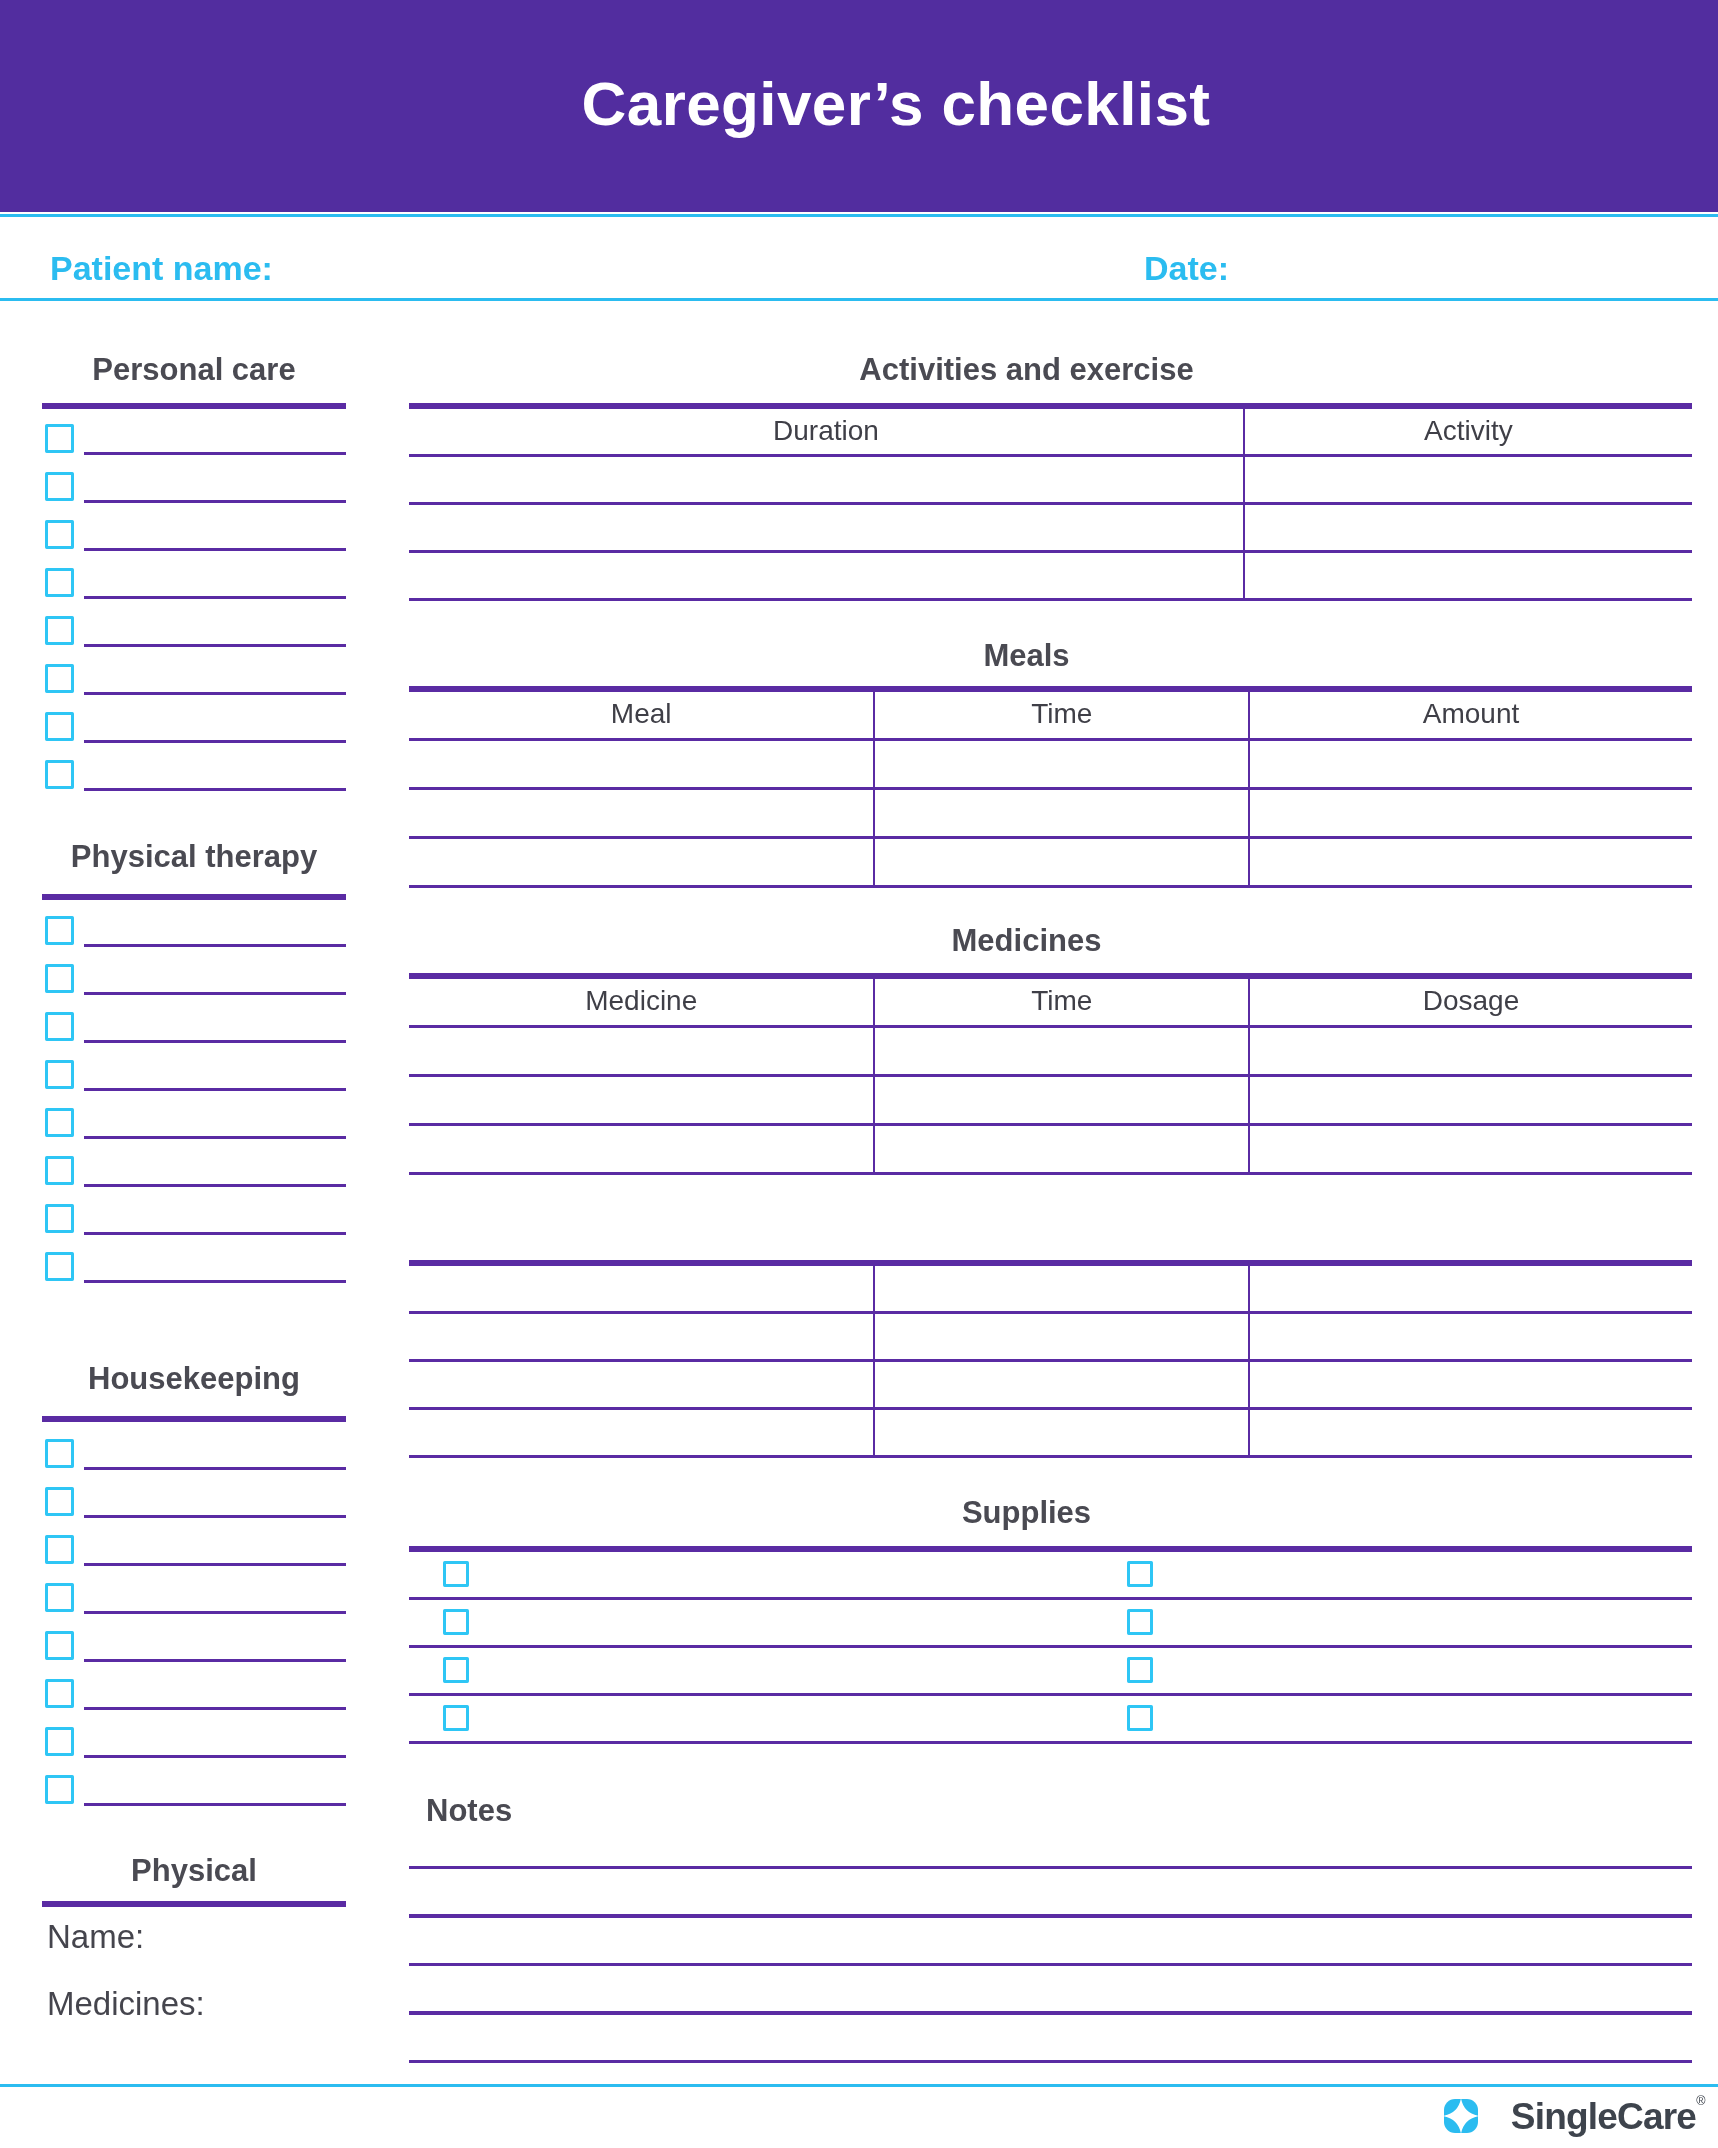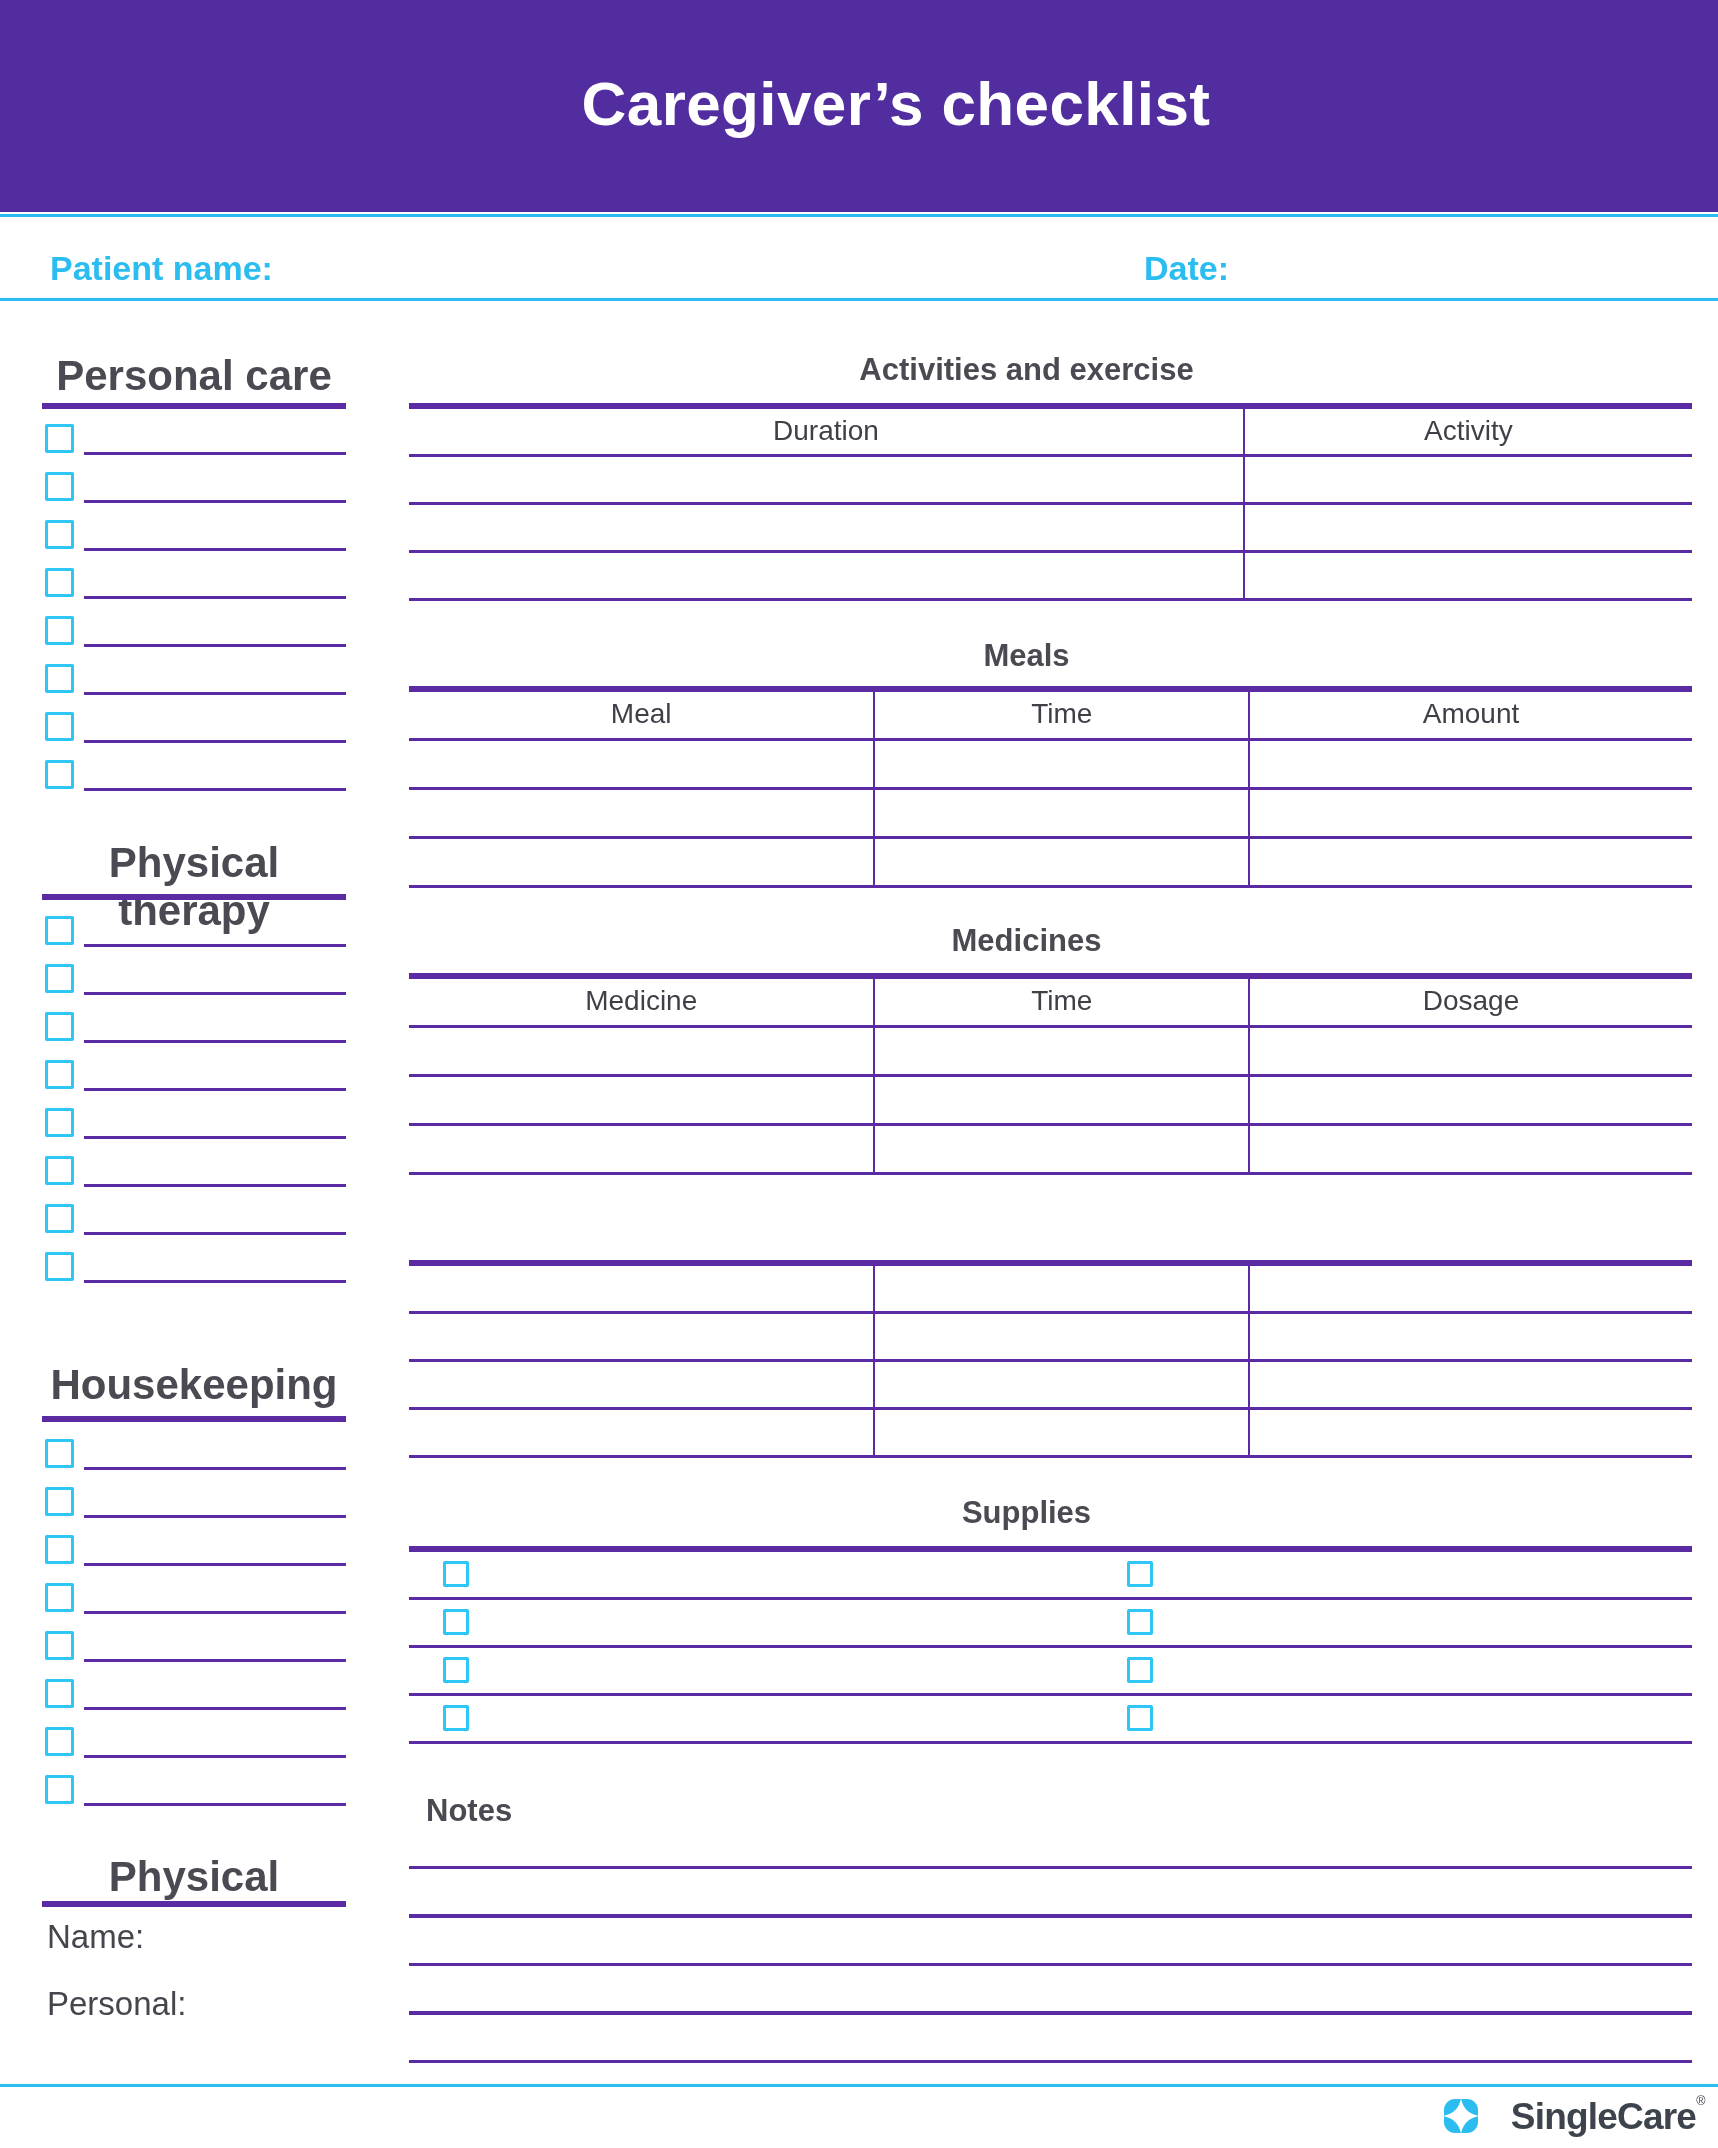--- a/index.html
+++ b/index.html
@@ -16,21 +16,21 @@
              font-size:62px;font-weight:700;color:#ffffff;letter-spacing:0.4px;}
 
   
   .rule{position:absolute;left:0;width:100%;height:3.4px;background:var(--cyan);}
 
   
   .plabel{position:absolute;top:249px;font-size:34px;font-weight:700;color:var(--cyan);}
 
   
   .lhead{position:absolute;left:42px;width:304px;margin:0;text-align:center;
-         font-size:42px;font-weight:700;color:var(--hgray);}
+         font-size:31px;font-weight:700;color:var(--hgray);}
   .lrule{position:absolute;left:42px;width:304px;height:5.9px;background:var(--purple);}
   .lrows{position:absolute;left:42px;width:304px;}
   .check-row{position:relative;height:48px;}
   .checkbox{position:absolute;box-sizing:border-box;left:3.4px;top:0;width:28.5px;height:28.5px;
             border:3.4px solid var(--cbcyan);border-radius:1.7px;background:#fff;}
   .write-line{position:absolute;left:42px;right:0;top:28px;height:3.4px;background:var(--purple);}
 
   .cglabel{position:absolute;left:47px;font-size:33px;font-weight:400;color:#45454d;}
 
   
@@ -185,21 +185,21 @@
     </div>
       <div class="check-row">
       <span class="checkbox"></span>
       <span class="write-line"></span>
     </div>
     </div>
 
   <h2 class="lhead" style="top:1853px">Physical</h2>
   <div class="lrule" style="top:1901px"></div>
   <div class="cglabel" style="top:1918px">Name:</div>
-  <div class="cglabel" style="top:1985px">Personal:</div>
+  <div class="cglabel" style="top:1985px">Medicines:</div>
 
   <h2 class="rtitle" style="top:352px">Activities and exercise</h2>
   <div class="table t2 rh575" style="top:403px">
     <div class="trow">
       <div class="cell">
           <span>Duration</span>
         </div>
       <div class="cell">
           <span>Activity</span>
         </div>

